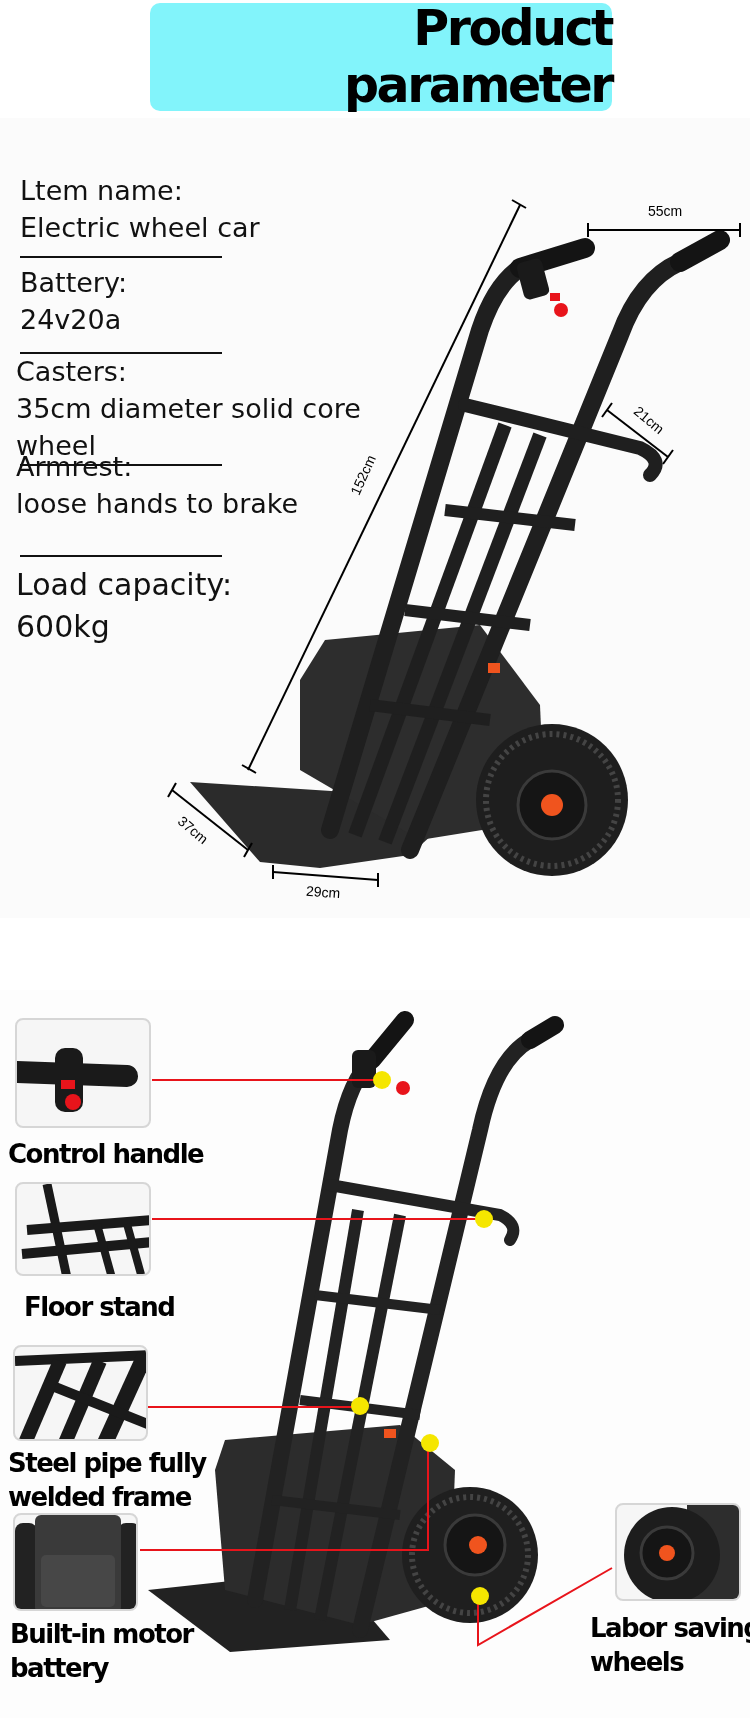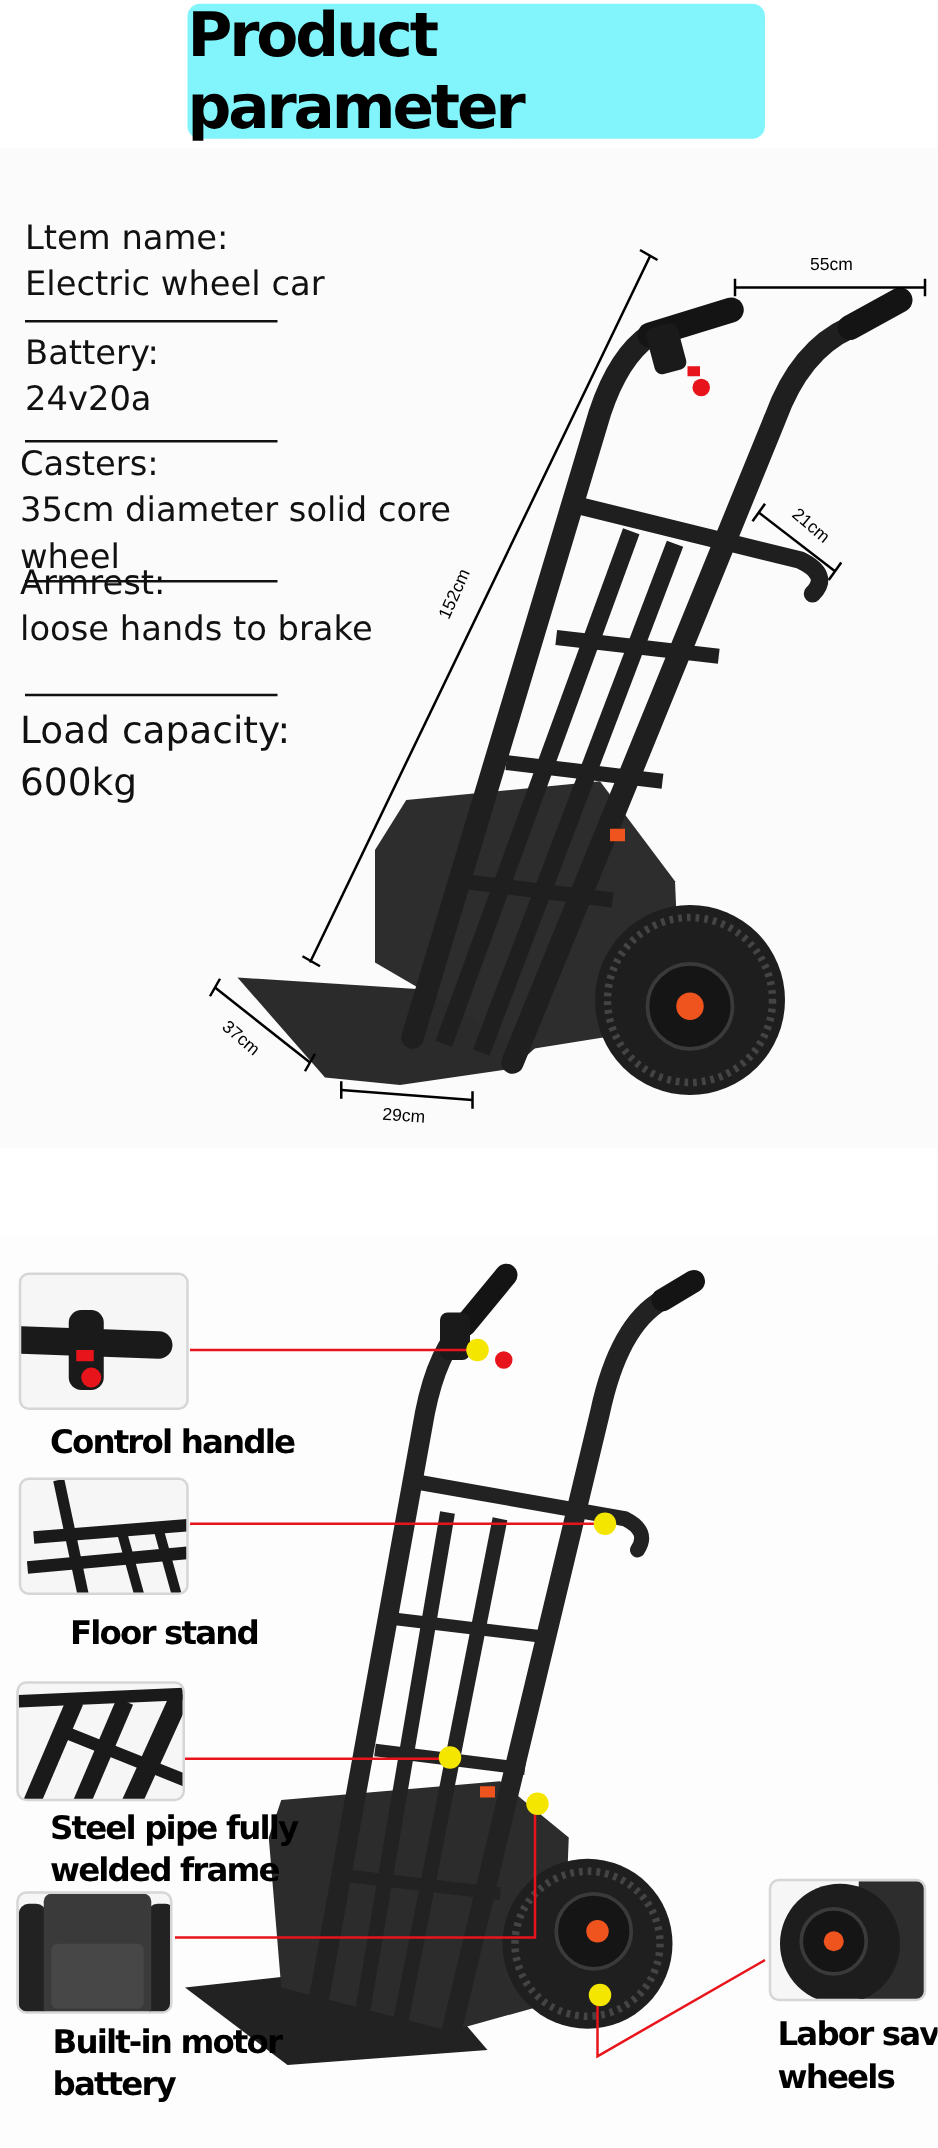--- a/index.html
+++ b/index.html
@@ -2,21 +2,21 @@
 <html><head>
   <meta charset="utf-8">
   <style>
     * { box-sizing: border-box; margin: 0; padding: 0; }
     html, body { width: 750px; height: 1718px; background: #ffffff; overflow: hidden; }
     body { position: relative; font-family: "DejaVu Sans", sans-serif; color: #111; }
 
     .title-banner {
       position: absolute; left: 150px; top: 3px; width: 462px; height: 108px;
       background: #82f4fb; border-radius: 10px;
-      display: flex; align-items: center; justify-content: center;
+      display: flex; align-items: center; justify-content: center; text-align: right;
     }
     .title-banner h1 {
       font-family: "DejaVu Sans", sans-serif; font-weight: 700; font-size: 49px;
       letter-spacing: -2.5px; color: #000;
     }
 
     .spec-panel {
       position: absolute; left: 0; top: 118px; width: 750px; height: 800px;
       background: #fbfbfb;
     }
@@ -28,21 +28,21 @@
 
     .feature-panel {
       position: absolute; left: 0; top: 990px; width: 750px; height: 728px;
       background: #fdfdfd;
     }
     .thumb {
       position: absolute; border: 2px solid #d6d6d6; border-radius: 8px; background: #f6f6f6; overflow: hidden;
     }
     .feat-label {
       position: absolute; font-family: "DejaVu Sans", sans-serif; font-weight: 700; font-size: 26px;
-      letter-spacing: -1.5px; line-height: 34px; color: #000; white-space: nowrap; margin-left: 32px;
+      letter-spacing: -1.5px; line-height: 34px; color: #000; white-space: nowrap;
     }
     svg { position: absolute; left: 0; top: 0; overflow: visible; }
   </style>
 </head>
 <body>
 
 <div class="title-banner">
   <h1>Product parameter</h1>
 </div>
 

